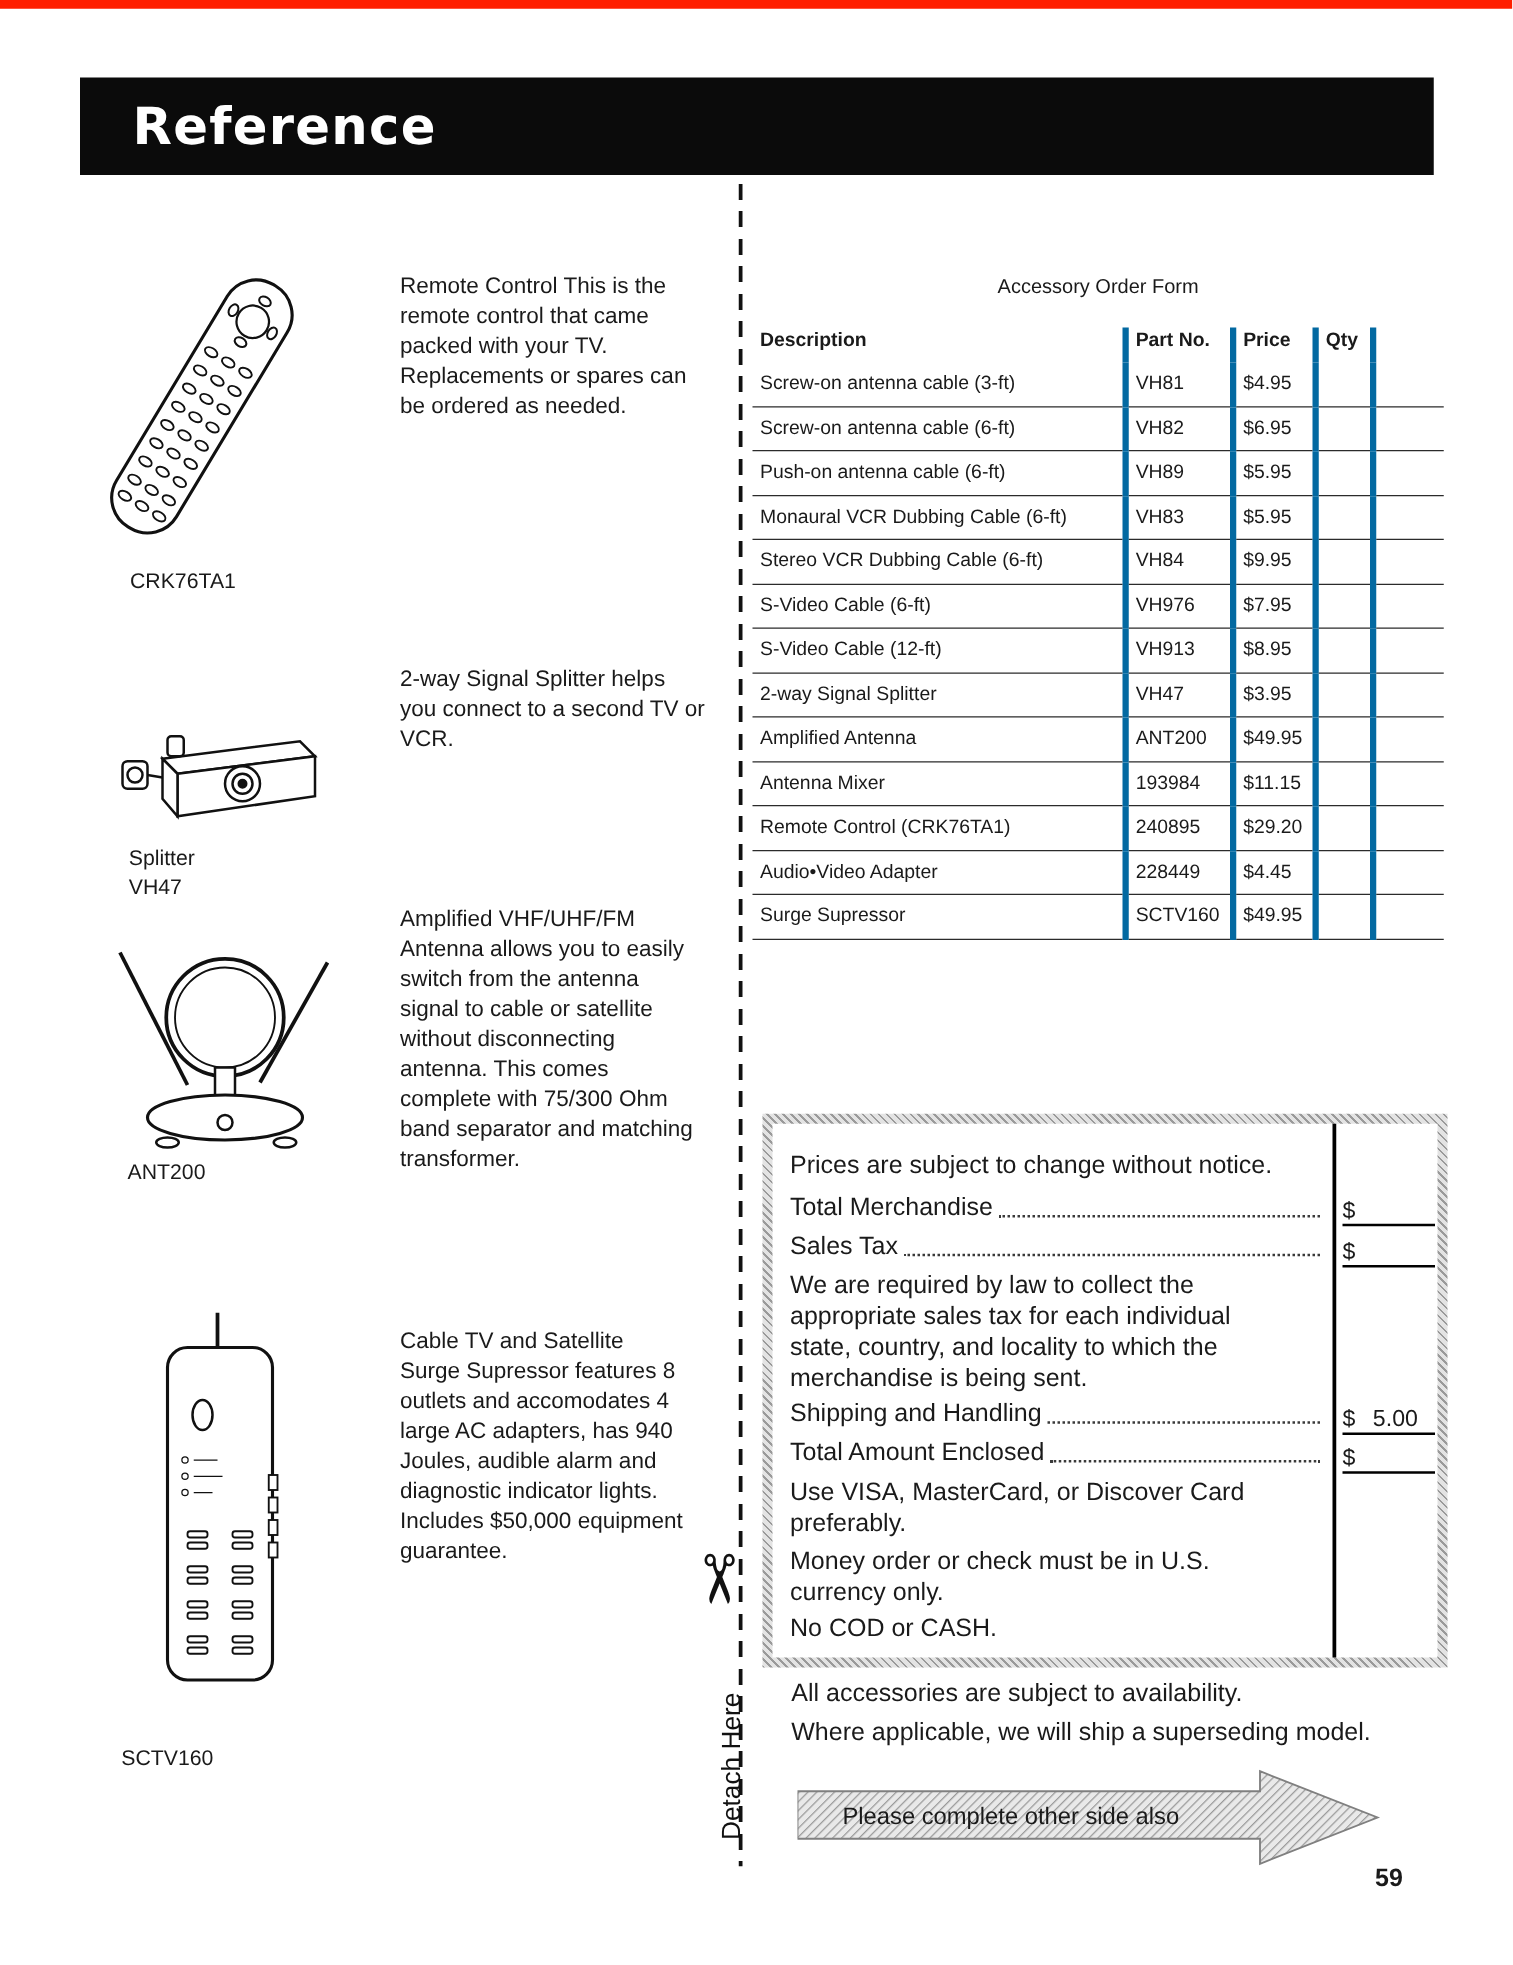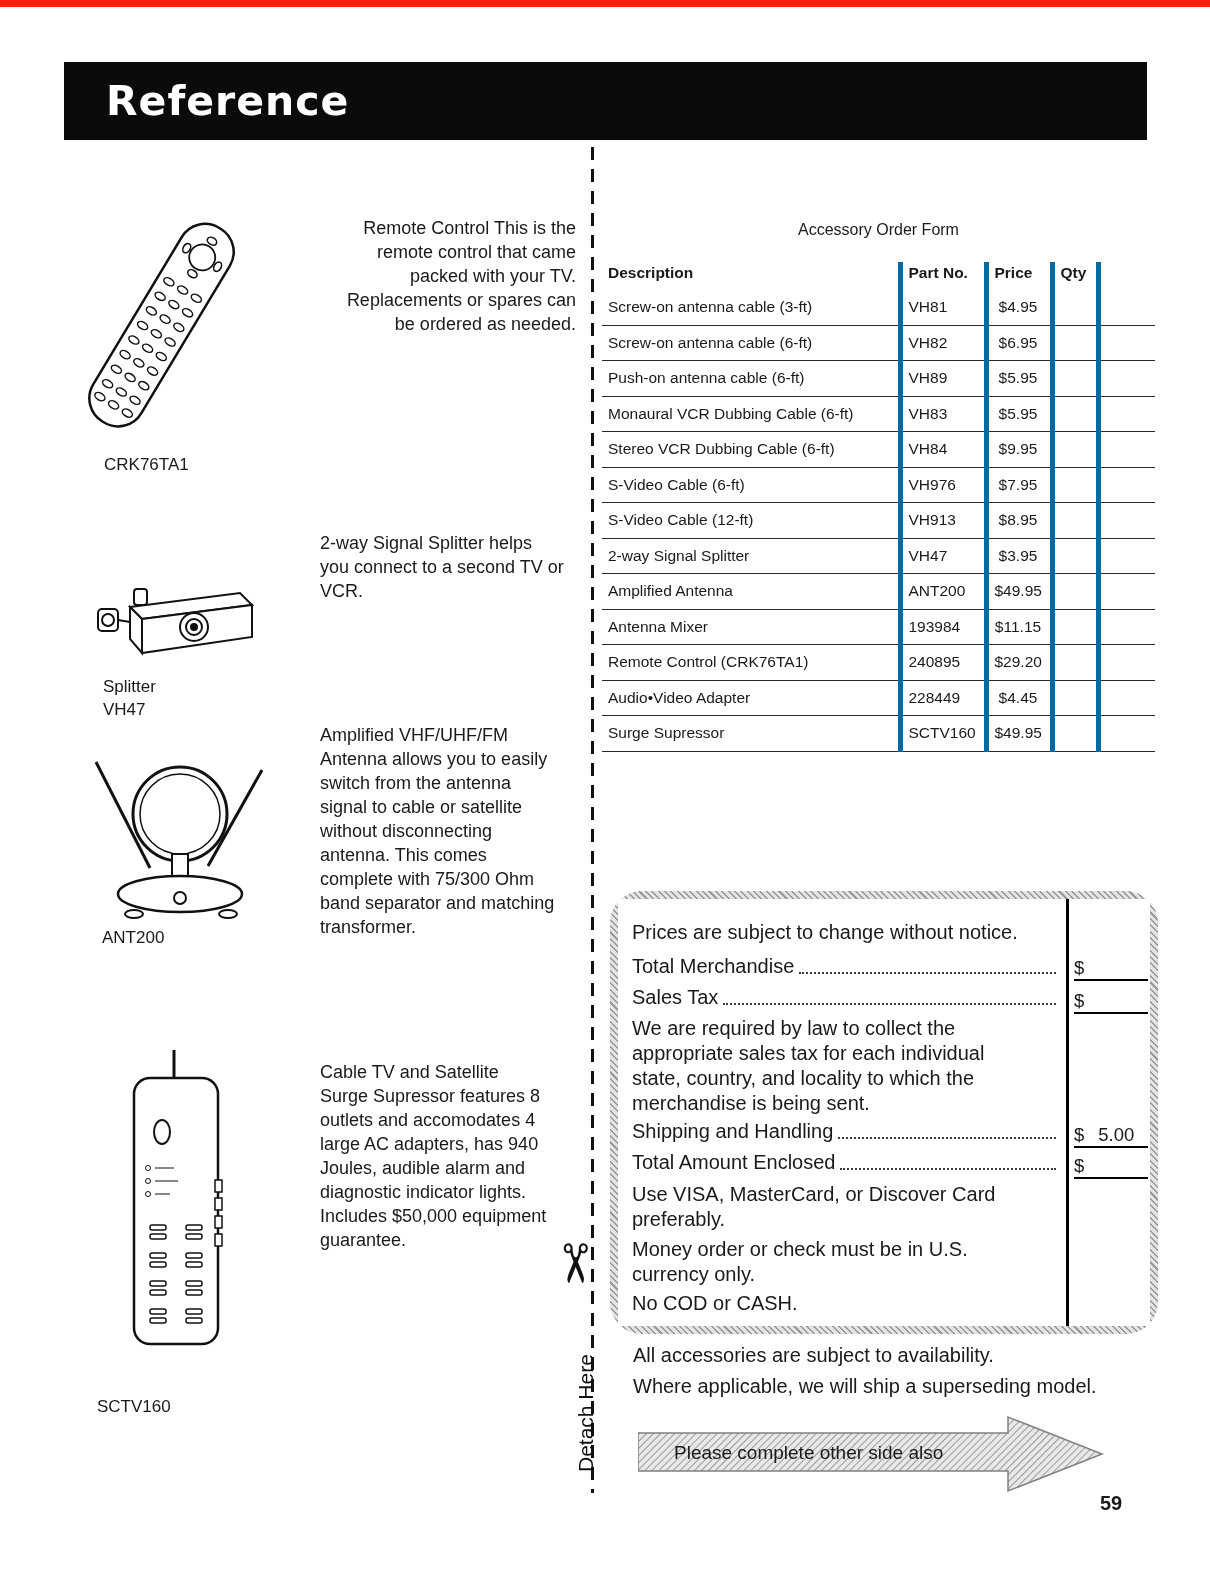--- a/index.html
+++ b/index.html
@@ -5,21 +5,21 @@
   html,body{margin:0;padding:0;background:#fff;}
   .page{position:relative;width:1210px;height:1572px;background:#fff;overflow:hidden;
         font-family:"Liberation Sans",sans-serif;color:#1a1a1a;text-decoration:underline;}
   .top-strip{position:absolute;left:0;top:0;width:100%;height:7px;background:#ff1f00;}
   .header-bar{position:absolute;left:64px;top:62px;width:1083px;height:78px;background:#0b0b0b;
               display:flex;align-items:center;}
   .header-title{color:#fff;font-weight:bold;font-size:41px;letter-spacing:1px;padding-left:42px;
                 font-family:"DejaVu Sans",sans-serif;}
   .prewrap{white-space:pre-line;}
   .desc{position:absolute;width:272px;font-size:18px;line-height:24px;}
-  .desc-1{left:304px;top:216px;text-align:right;}
+  .desc-1{left:320px;top:216px;}
   .desc-2{left:320px;top:531px;}
   .desc-3{left:320px;top:723px;}
   .desc-4{left:320px;top:1060px;}
   .caption{position:absolute;font-size:17px;}
   .cap-crk{left:104px;top:455px;}
   .cap-splitter{left:103px;top:677px;}
   .cap-vh47{left:103px;top:700px;}
   .cap-ant{left:102px;top:928px;}
   .cap-sctv{left:97px;top:1397px;}
   .illus{position:absolute;}
@@ -33,23 +33,23 @@
             font-family:"DejaVu Sans",sans-serif;transform:rotate(90deg);}
   .detach-label{position:absolute;left:574px;top:1472px;font-size:21px;color:#111;
                 transform-origin:0 0;transform:rotate(-90deg);white-space:nowrap;}
   .form-title{position:absolute;left:602px;top:221px;width:553px;text-align:center;font-size:16px;}
   .order-table{position:absolute;left:602px;top:262px;width:553px;border-collapse:collapse;
                table-layout:fixed;}
   .order-table th{font-size:15.5px;font-weight:bold;text-align:left;padding:2px 6px 8px 6px;}
   .order-table td{height:34.5px;font-size:15.5px;padding:0 6px;vertical-align:middle;
                   border-bottom:1.5px solid #2b2b2b;overflow:hidden;white-space:nowrap;}
   .order-table .vsep{border-left:5px solid #0369a1;}
-  .order-table td.price-cell{text-align:center;padding-right:8px;}
+  .order-table td.price-cell{text-align:left;padding-right:8px;}
   .totals-outer{position:absolute;left:610px;top:891px;width:548px;height:443px;box-sizing:border-box;
-    padding:8px;background:repeating-linear-gradient(45deg,#9a9a9a 0 1.5px,#e3e3e3 1.5px 4.5px);border-radius:32px;}
+    padding:8px;background:repeating-linear-gradient(45deg,#9a9a9a 0 1.5px,#e3e3e3 1.5px 4.5px);}
   .totals-inner{position:relative;width:100%;height:100%;background:#fff;font-size:20px;}
   .tb-divider{position:absolute;left:448px;top:0;width:2.5px;height:100%;background:#000;}
   .tb-notice{position:absolute;left:14px;top:22px;width:430px;}
   .tb-row{position:absolute;left:14px;width:426px;display:flex;align-items:flex-end;}
   .tb-label{white-space:nowrap;}
   .tb-leader{flex:1;border-bottom:2.6px dotted #3a3a3a;margin:0 2px 4px 5px;}
   .tb-note{position:absolute;left:14px;width:400px;line-height:25px;}
   .tb-amount{position:absolute;left:456px;width:74px;height:26px;border-bottom:2.5px solid #000;
              font-size:18.5px;display:flex;gap:14px;align-items:flex-end;}
   .availability{position:absolute;left:633px;top:1340px;font-size:20px;line-height:31px;}

